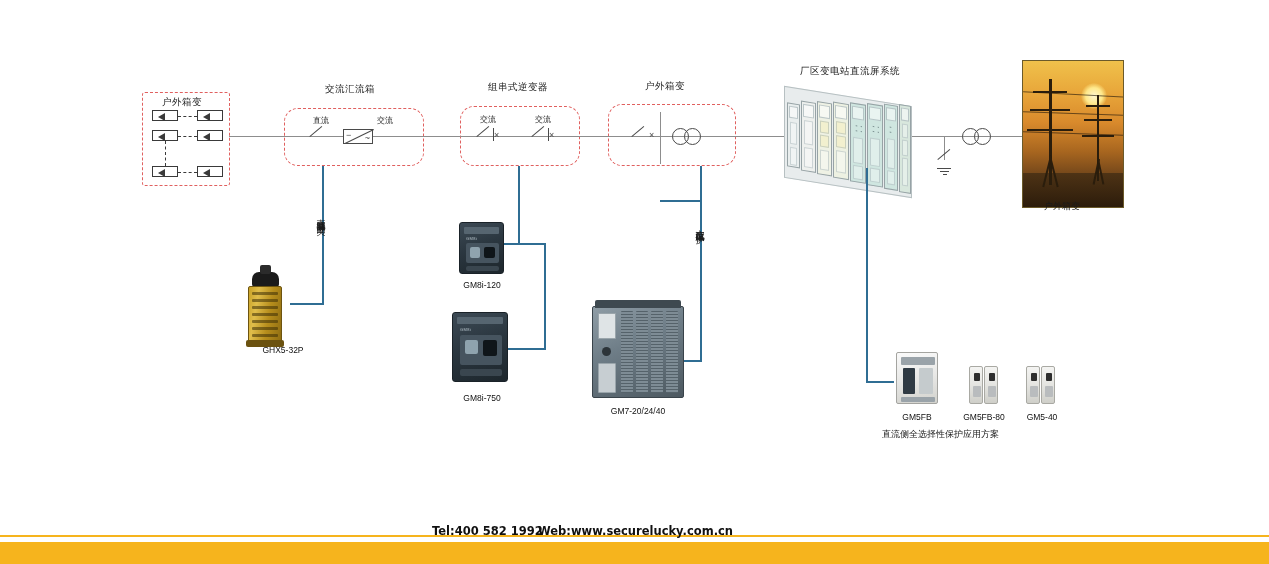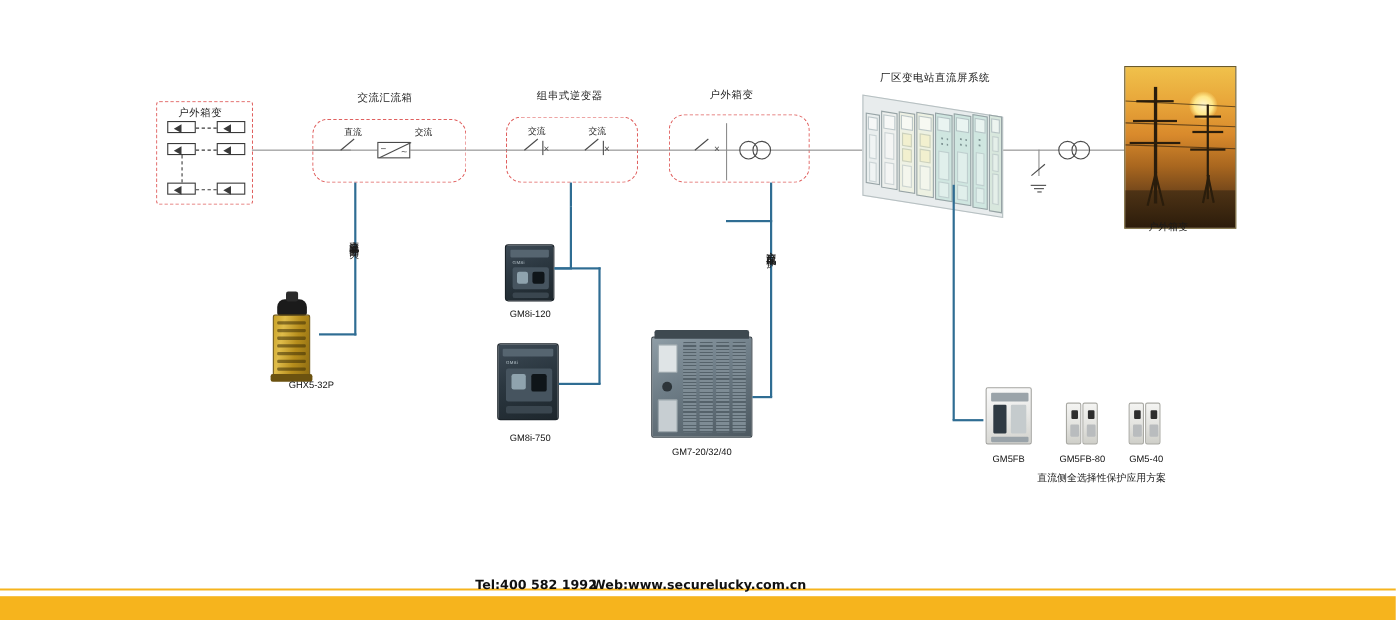--- a/index.html
+++ b/index.html
@@ -646,21 +646,21 @@
       <div class="hood"></div>
       <div class="panel" style="left:5px; top:6px; width:18px; height:26px;"></div>
       <div class="knobc" style="left:9px; top:40px; width:9px; height:9px;"></div>
       <div class="vent" style="left:28px; top:4px; width:12px; height:82px;"></div>
       <div class="vent" style="left:43px; top:4px; width:12px; height:82px;"></div>
       <div class="vent" style="left:58px; top:4px; width:12px; height:82px;"></div>
       <div class="vent" style="left:73px; top:4px; width:12px; height:82px;"></div>
       <div class="panel" style="left:5px; top:56px; width:18px; height:30px; background:#c7ced2;"></div>
     </div>
   </div>
-  <div class="part-label" style="left:588px; top:406px; width:100px;">GM7-20/32/40</div>
+  <div class="part-label" style="left:588px; top:406px; width:100px;">GM7-20/24/40</div>
 
   <div class="blue-h" style="left:684px; top:360px; width:18px;"></div>
 
   <div class="gmfb-box" style="left:896px; top:352px; width:42px; height:52px;">
     <div class="grey" style="left:4px; top:4px; width:34px; height:8px;"></div>
     <div class="blk" style="left:6px; top:15px; width:12px; height:26px;"></div>
     <div class="grey" style="left:22px; top:15px; width:14px; height:26px; background:#c5cbcd;"></div>
     <div class="grey" style="left:4px; top:44px; width:34px; height:5px;"></div>
   </div>
   <div class="part-label" style="left:890px; top:412px; width:54px;">GM5FB</div>
@@ -678,21 +678,21 @@
   <div class="mcb" style="left:1026px; top:366px; width:14px; height:38px;">
     <div class="lever" style="left:4px; top:6px; width:6px; height:8px;"></div>
     <div class="win" style="left:3px; top:19px; width:8px; height:11px;"></div>
   </div>
   <div class="mcb" style="left:1041px; top:366px; width:14px; height:38px;">
     <div class="lever" style="left:4px; top:6px; width:6px; height:8px;"></div>
     <div class="win" style="left:3px; top:19px; width:8px; height:11px;"></div>
   </div>
   <div class="part-label" style="left:1014px; top:412px; width:56px;">GM5-40</div>
 
-  <div class="caption" style="left:943px; top:428px;">直流侧全选择性保护应用方案</div>
+  <div class="caption" style="left:882px; top:428px;">直流侧全选择性保护应用方案</div>
 
   <div class="footer-rule"></div>
   <div class="band-white-strip"></div>
   <div class="band-yellow"></div>
 
   <div class="footer-text light" style="left:432px; top:524px;">Tel:400 582 1992</div>
   <div class="footer-text light" style="left:538px; top:524px;">Web:www.securelucky.com.cn</div>
 
 </div>
 

